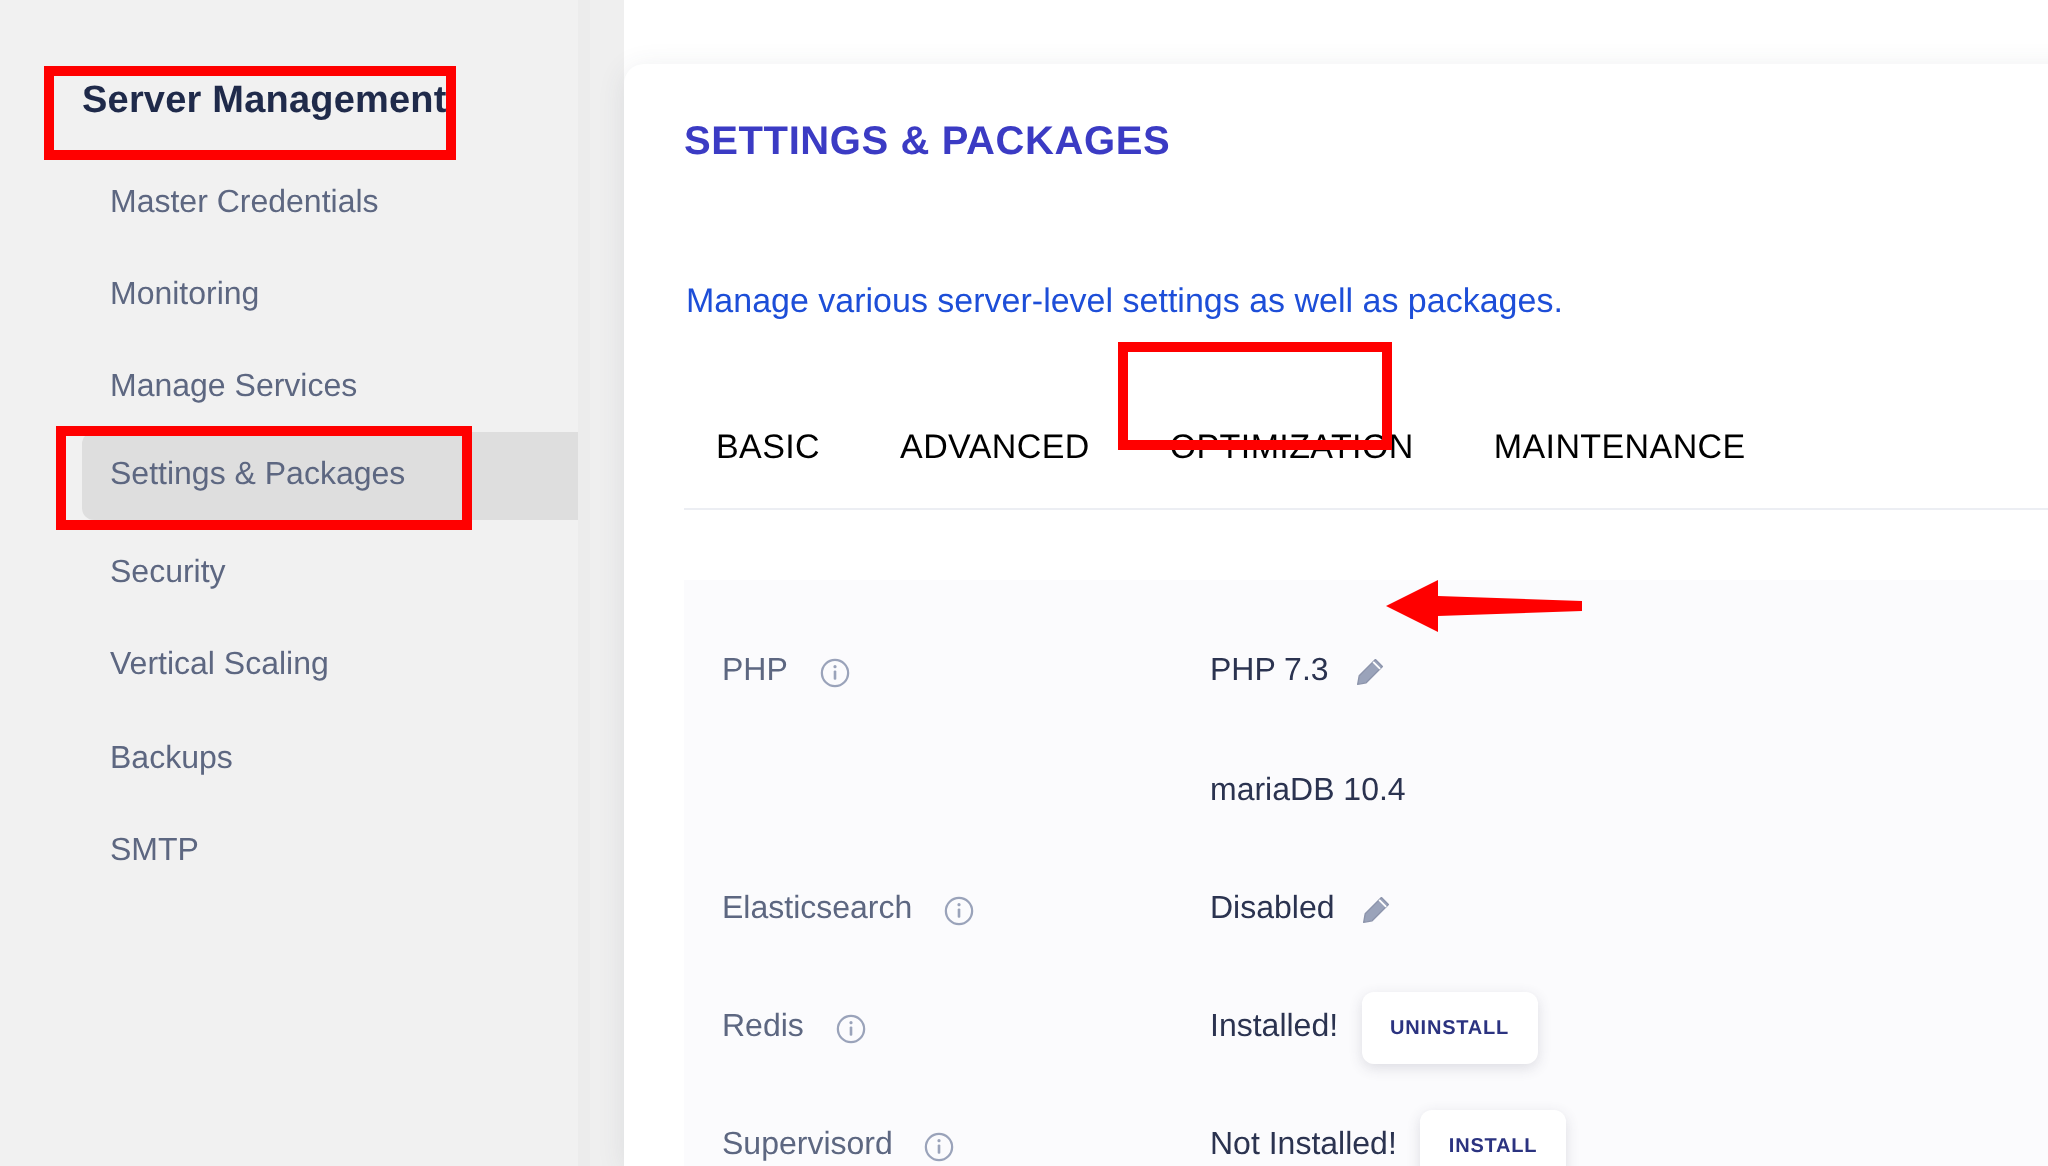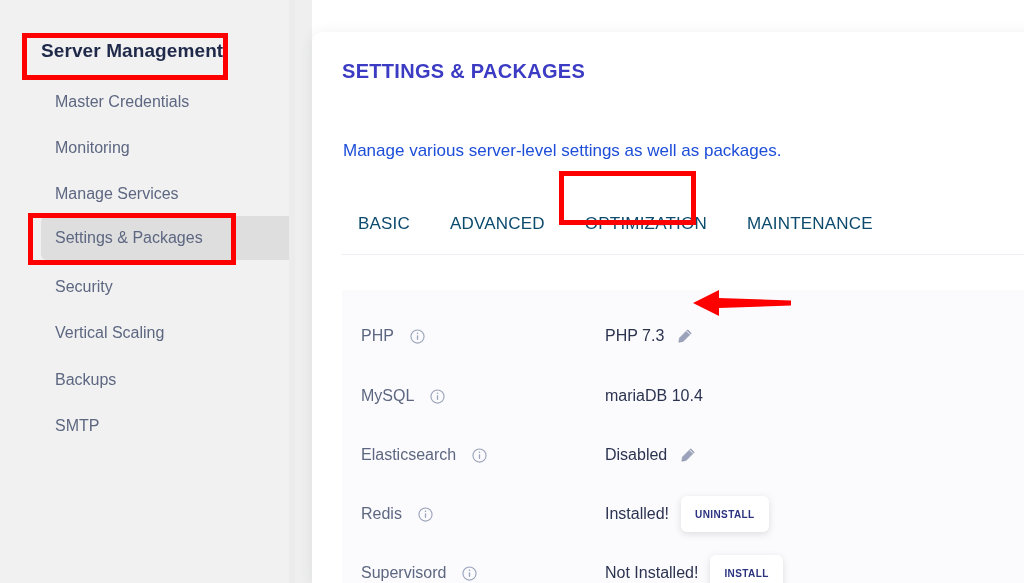--- a/index.html
+++ b/index.html
@@ -115,21 +115,21 @@
     position: absolute;
     left: 30px;
     top: 182px;
     display: flex;
     align-items: center;
     gap: 0px;
     white-space: nowrap;
   }
   .tab {
     font-size: 17px;
-    color: #0c4a6e;
+    color: #000000;
     letter-spacing: 0.2px;
     padding: 0 20px;
   }
   .tab:first-child { padding-left: 16px; }
   .tab.active {
     color: #4a4ae0;
   }
   .tabs-divider {
     position: absolute;
     left: 30px;
@@ -299,30 +299,20 @@
           <span class="pencil-icon">
             <svg viewBox="0 0 18 18" width="17" height="17">
               <path d="M12.4 1.9l3.7 3.7-8.6 8.6-4.5 0.8 0.8-4.5z" fill="#9aa3ba" stroke="#8c94ab" stroke-width="0.7" stroke-linejoin="round"></path>
               <path d="M11.2 3.1l3.7 3.7" stroke="#ffffff" stroke-width="1" fill="none"></path>
             </svg>
           </span>
         </div>
       </div>
 
       <div class="row" style="top:76px">
-        <div class="row-label">
-          <span>MySQL</span>
-          <span class="info-icon">
-            <svg viewBox="0 0 16 16" width="15" height="15">
-              <circle cx="8" cy="8" r="7" fill="none" stroke="#9aa3ba" stroke-width="1.2"></circle>
-              <circle cx="8" cy="4.6" r="0.85" fill="#9aa3ba"></circle>
-              <rect x="7.3" y="6.6" width="1.4" height="5" rx="0.6" fill="#9aa3ba"></rect>
-            </svg>
-          </span>
-        </div>
         <div class="row-value">
           <span>mariaDB 10.4</span>
         </div>
       </div>
 
       <div class="row" style="top:135px">
         <div class="row-label">
           <span>Elasticsearch</span>
           <span class="info-icon">
             <svg viewBox="0 0 16 16" width="15" height="15">

